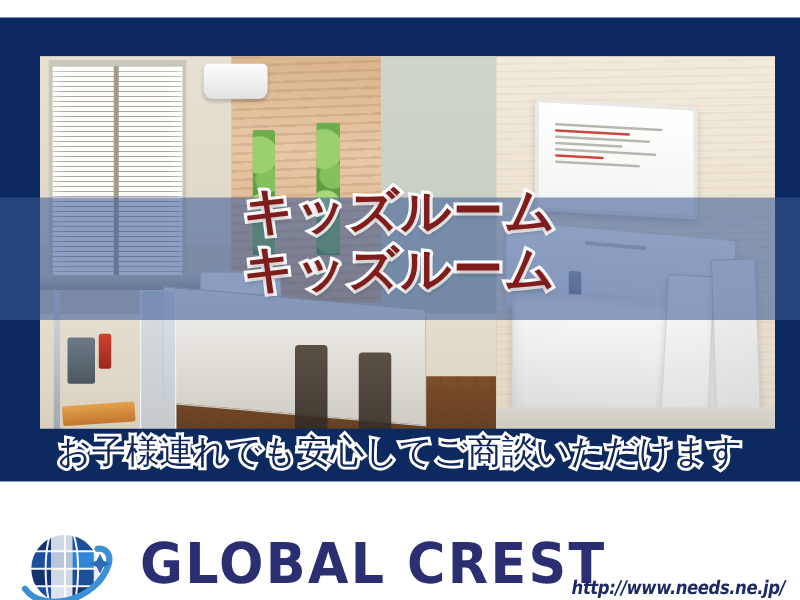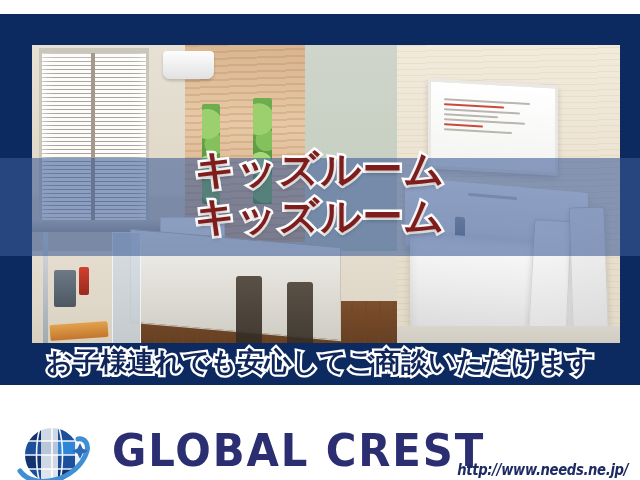--- a/index.html
+++ b/index.html
@@ -211,21 +211,21 @@
   }
 
   
   .tagline-bar {
     position:absolute; left:0; top:343px; width:640px; height:42px;
     background:#0c2a60;
     display:flex; align-items:center; justify-content:center;
   }
   .tagline {
     font-family:"DejaVu Sans", sans-serif;
-    font-weight:700;
+    font-weight:400;
     font-size:27px;
     line-height:30px;
     letter-spacing:0px;
     color:#10265a;
     -webkit-text-stroke:4.5px #ffffff;
     paint-order:stroke fill;
     white-space:nowrap;
     transform:translateY(-2px);
   }
 

